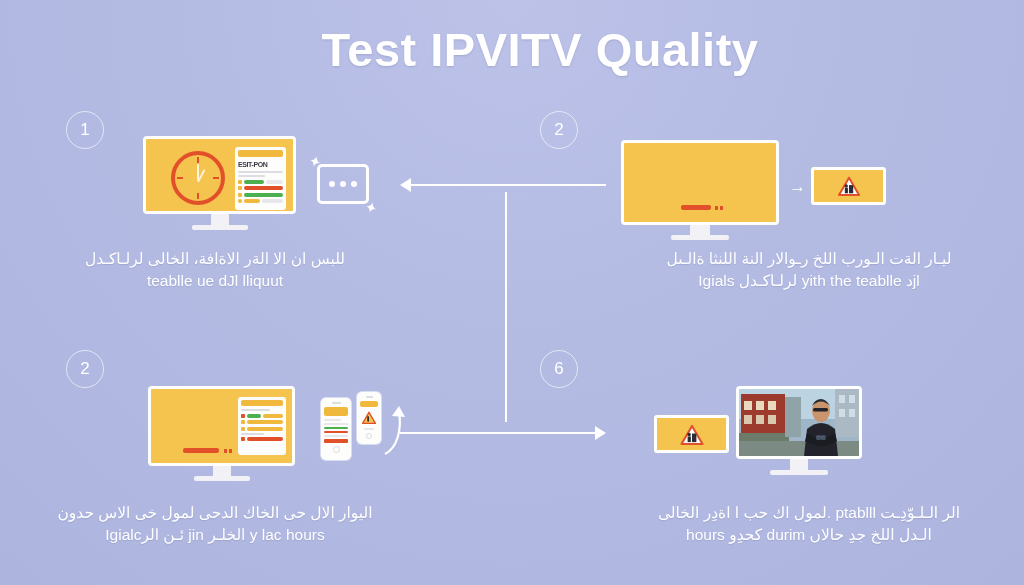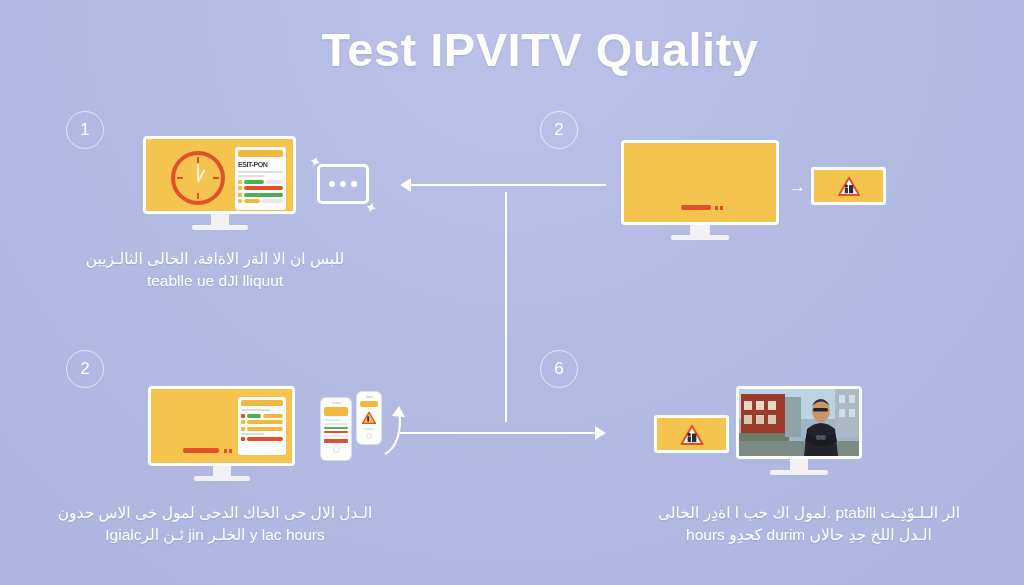--- a/index.html
+++ b/index.html
@@ -161,21 +161,21 @@
     <div class="box">
         <i></i>
         <i></i>
         <i></i>
       </div>
     <span class="spark" style="left:-8px;top:-10px;transform:rotate(18deg);">✦</span>
     <span class="spark" style="right:-9px;bottom:-11px;transform:rotate(18deg);">✦</span>
   </div>
 
   <div class="caption" style="left:0;top:248px;width:430px;">
-    <span class="l1">للبس ان الا الةر الاةافة، الخالى الثالـزيين</span>
+    <span class="l1">للبس ان الا الةر الاةافة، الخالى لرلـاكـدل</span>
     <span class="l2">teablle ue dJl lliquut</span>
   </div>
 
   <div class="step-circle" style="left:540px;top:111px;">
     <span>2</span>
   </div>
 
   <div class="monitor" style="left:621px;top:140px;">
     <div class="mon-screen" style="width:158px;height:85px;">
       <div class="redbar" style="left:57px;bottom:12px;width:30px;"></div>
@@ -192,20 +192,24 @@
 
   <div class="warn-card" style="left:811px;top:167px;width:75px;height:38px;">
     <svg width="22" height="20" viewBox="0 0 24 22">
       <polygon points="12,2 23,21 1,21" fill="#ffffff" stroke="#e2502a" stroke-width="2.2" stroke-linejoin="round"></polygon>
       <circle cx="9" cy="11" r="1.8" fill="#2b2b33"></circle>
       <rect x="7.4" y="13" width="3.4" height="6" fill="#2b2b33"></rect>
       <rect x="12" y="10" width="4.6" height="9" fill="#2b2b33"></rect>
     </svg>
   </div>
 
+  <div class="caption" style="left:594px;top:248px;width:430px;">
+    <span class="l1">ليـار الةت الـورب اللخ رـوالار النة اللنثا ةالـىل</span>
+    <span class="l2">Igials لرلـاكـدل yith the teablle دjl</span>
+  </div>
 
   <div class="step-circle" style="left:66px;top:350px;">
     <span>2</span>
   </div>
 
   <div class="monitor" style="left:148px;top:386px;">
     <div class="mon-screen" style="width:147px;height:80px;">
       <div class="card" style="right:6px;top:8px;width:48px;height:58px;">
         <div class="card-head" style="height:6px;"></div>
         <div class="card-sub" style="width:70%;"></div>
@@ -258,21 +262,21 @@
     </svg>
     <div class="ph-line" style="width:60%;margin:2px auto;"></div>
     <div class="ph-home" style="width:4px;height:4px;"></div>
   </div>
   <svg style="position:absolute;left:381px;top:404px;" width="26" height="52">
     <path d="M4 50 C 16 44, 21 26, 18 8" stroke="#ffffff" stroke-width="2.2" fill="none"></path>
     <polygon points="18,2 24,13 11,12" fill="#ffffff"></polygon>
   </svg>
 
   <div class="caption" style="left:0;top:502px;width:430px;">
-    <span class="l1">الـدل الال حى الخاك الدحى لمول خى الاس حدون</span>
+    <span class="l1">اليوار الال حى الخاك الدحى لمول خى الاس حدون</span>
     <span class="l2">Igialcئـن الر jin الخلـر y lac hours</span>
   </div>
 
   <div class="step-circle" style="left:540px;top:350px;">
     <span>6</span>
   </div>
 
   <div class="warn-card" style="left:654px;top:415px;width:75px;height:38px;">
     <svg width="24" height="21" viewBox="0 0 24 22">
       <polygon points="12,2 23,21 1,21" fill="#ffffff" stroke="#e2502a" stroke-width="2.2" stroke-linejoin="round"></polygon>

